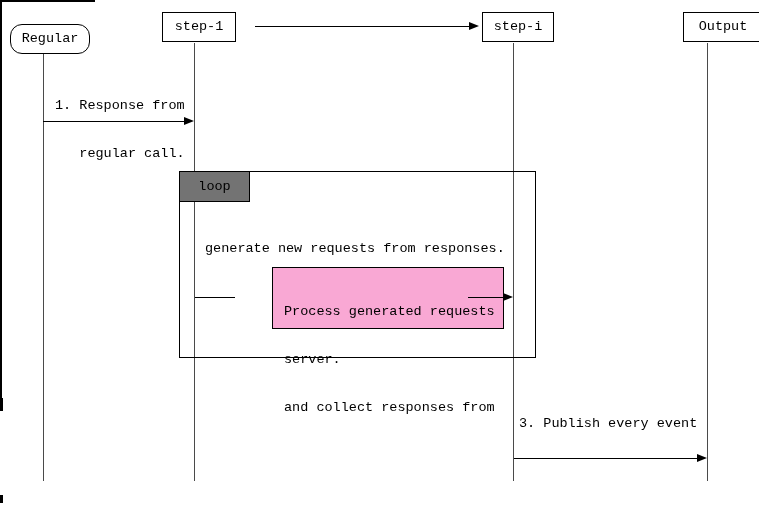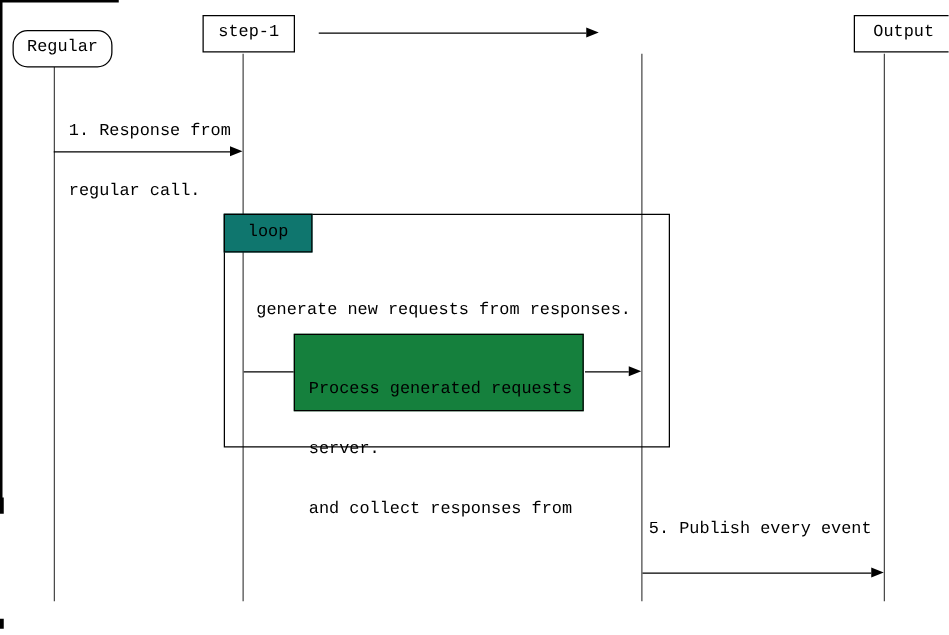--- a/index.html
+++ b/index.html
@@ -57,36 +57,37 @@
   .fragment {
     position: absolute;
     box-sizing: border-box;
     border: 1px solid var(--line-color, #000);
     background: transparent;
   }
   .fragment-label {
     position: absolute;
     box-sizing: border-box;
     border: 1px solid var(--line-color, #000);
-    background: #0f766e;
+    background: #737373;
     display: flex;
     align-items: center;
     justify-content: center;
     font-size: 13.5px;
     white-space: pre;
   }
   .process-box {
     position: absolute;
     box-sizing: border-box;
     border: 1px solid var(--line-color, #000);
-    background: #15803d;
+    background: #f9a8d4;
     font-size: 13.5px;
     line-height: 16px;
     white-space: pre;
     padding: 4px 0 0 11px;
+    margin-left: 37px;
   }
   .edge-artifact {
     position: absolute;
     background: #000;
   }
 </style>
 </head>
 <body>
 
 <div class="canvas">
@@ -105,48 +106,51 @@
   <div class="fragment-label" style="left:179px; top:171px; width:71px; height:31px;">
     <span>loop</span>
   </div>
 
   <div class="actor-box" style="left:10px; top:24px; width:80px; height:30px;border-radius:12px;">
     <span>Regular</span>
   </div>
   <div class="actor-box" style="left:162px; top:12px; width:74px; height:30px;font-family:Liberation Mono, monospace;">
     <span>step-1</span>
   </div>
+  <div class="actor-box" style="left:482px; top:12px; width:72px; height:30px;">
+    <span>step-i</span>
+  </div>
   <div class="actor-box" style="left:683px; top:12px; width:80px; height:30px;">
     <span>Output</span>
   </div>
 
   <div class="hline" style="left:255px; top:26px; width:214px;"></div>
   <div class="arrowhead-right" style="left:469px; top:22px;"></div>
 
-  <div class="msg-text" style="left:55px; top:66px;">
+  <div class="msg-text" style="left:55px; top:66px;text-align:right;">
     <div>1. Response from</div>
     <div>regular call.</div>
   </div>
   <div class="hline" style="left:43px; top:121px; width:141px;"></div>
   <div class="arrowhead-right" style="left:184px; top:117px;"></div>
 
   <div class="msg-text" style="left:205px; top:209px;">
     <div>generate new requests from responses.</div>
   </div>
 
   <div class="hline" style="left:195px; top:297px; width:40px;"></div>
   <div class="process-box" style="left:235px; top:267px; width:232px; height:62px;">
     <div>Process generated requests</div>
     <div>server.</div>
     <div>and collect responses from</div>
   </div>
   <div class="hline" style="left:468px; top:297px; width:35px;"></div>
   <div class="arrowhead-right" style="left:503px; top:293px;"></div>
 
   <div class="msg-text" style="left:519px; top:384px;">
-    <div>5. Publish every event</div>
+    <div>3. Publish every event</div>
     
     
   </div>
   <div class="hline" style="left:514px; top:458px; width:183px;"></div>
   <div class="arrowhead-right" style="left:697px; top:454px;"></div>
 
 </div>
 
 </body></html>

